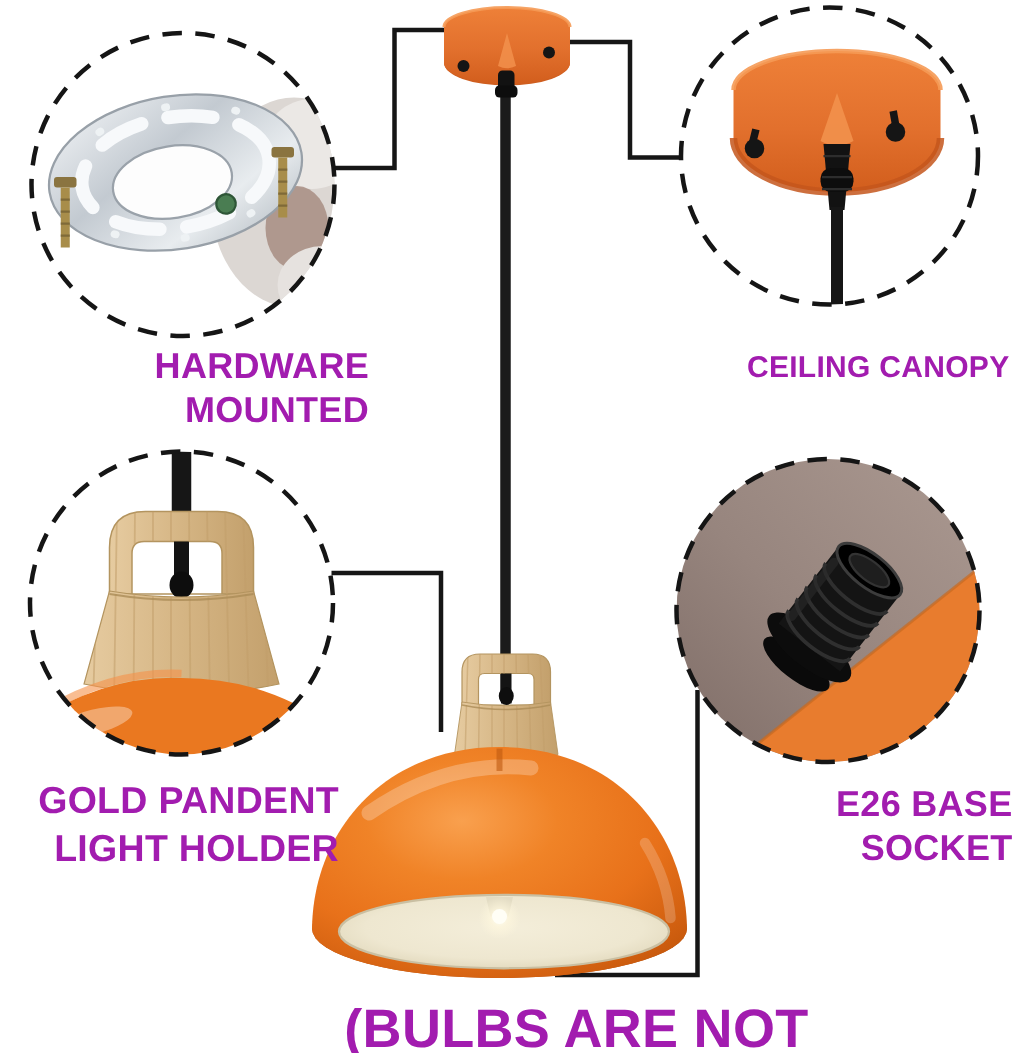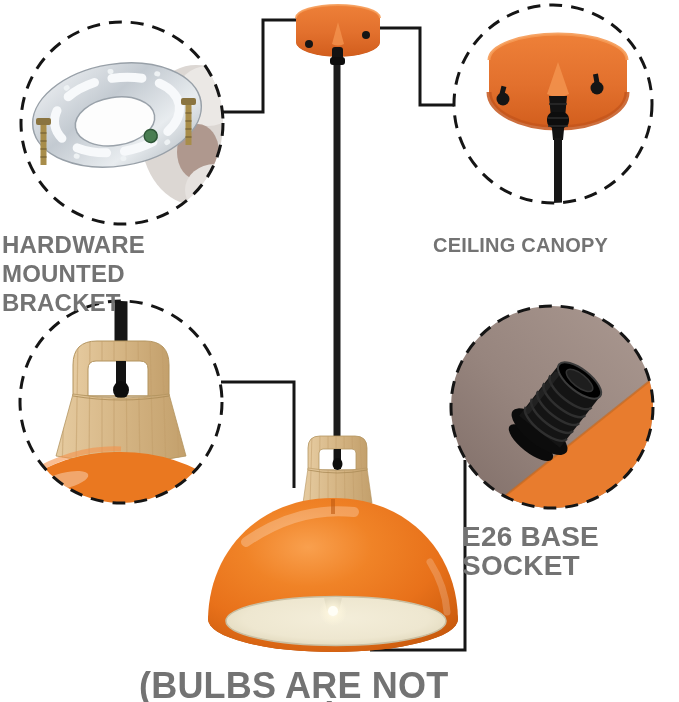--- a/index.html
+++ b/index.html
@@ -2,27 +2,27 @@
 <html><head>
 <meta charset="utf-8">
 <style>
   html,body{margin:0;padding:0;background:#ffffff;}
   .stage{
     position:relative;width:679px;height:702px;background:#ffffff;overflow:hidden;
     font-family:"Liberation Sans", sans-serif;
   }
   .scene{position:absolute;left:0;top:0;}
   .label{
-    position:absolute;font-weight:700;color:#737373;text-align:left;
+    position:absolute;font-weight:700;color:#a21caf;text-align:right;
     letter-spacing:.2px;
   }
   .label-bracket{left:2px;top:230px;width:244px;font-size:24px;line-height:29px;}
   .label-canopy{left:433px;top:231px;width:240px;font-size:20px;line-height:29px;}
   .label-holder{left:8px;top:518px;width:218px;font-size:25px;line-height:32px;}
-  .label-socket{left:462px;top:522px;width:213px;font-size:28px;line-height:29px;}
+  .label-socket{left:462px;top:522px;width:213px;font-size:24px;line-height:29px;}
   .label-footer{left:139px;top:671px;width:400px;font-size:36px;line-height:30px;}
   .label span{display:block;}
 </style>
 </head>
 <body>
 
 <div class="stage">
 
 <svg class="scene" width="679" height="702" viewBox="0 0 679 702" xmlns="http://www.w3.org/2000/svg">
   <defs>
@@ -226,27 +226,30 @@
       <ellipse cx="336" cy="621" rx="110" ry="24.5" fill="url(#gradInterior)" stroke="#c9bfa2" stroke-width="1.5"></ellipse>
       <path d="M 324,598 L 342,598 L 339,611 L 327,611 Z" fill="#e3dcc4"></path>
       <circle cx="333" cy="612" r="14" fill="url(#gradGlow)"></circle>
       <circle cx="333" cy="611" r="5" fill="#fffef6"></circle>
     </g>
   </g>
 </svg>
 
   <div class="label label-bracket">
     <span>HARDWARE MOUNTED</span>
-    <span>BRACKET</span>
   </div>
 
   <div class="label label-canopy">
     <span>CEILING CANOPY</span>
   </div>
 
+  <div class="label label-holder">
+    <span>GOLD PANDENT</span>
+    <span>LIGHT HOLDER</span>
+  </div>
 
   <div class="label label-socket">
     <span>E26 BASE SOCKET</span>
   </div>
 
   <div class="label label-footer">
     <span>(BULBS ARE NOT INCLUDED)</span>
   </div>
 
 </div>

